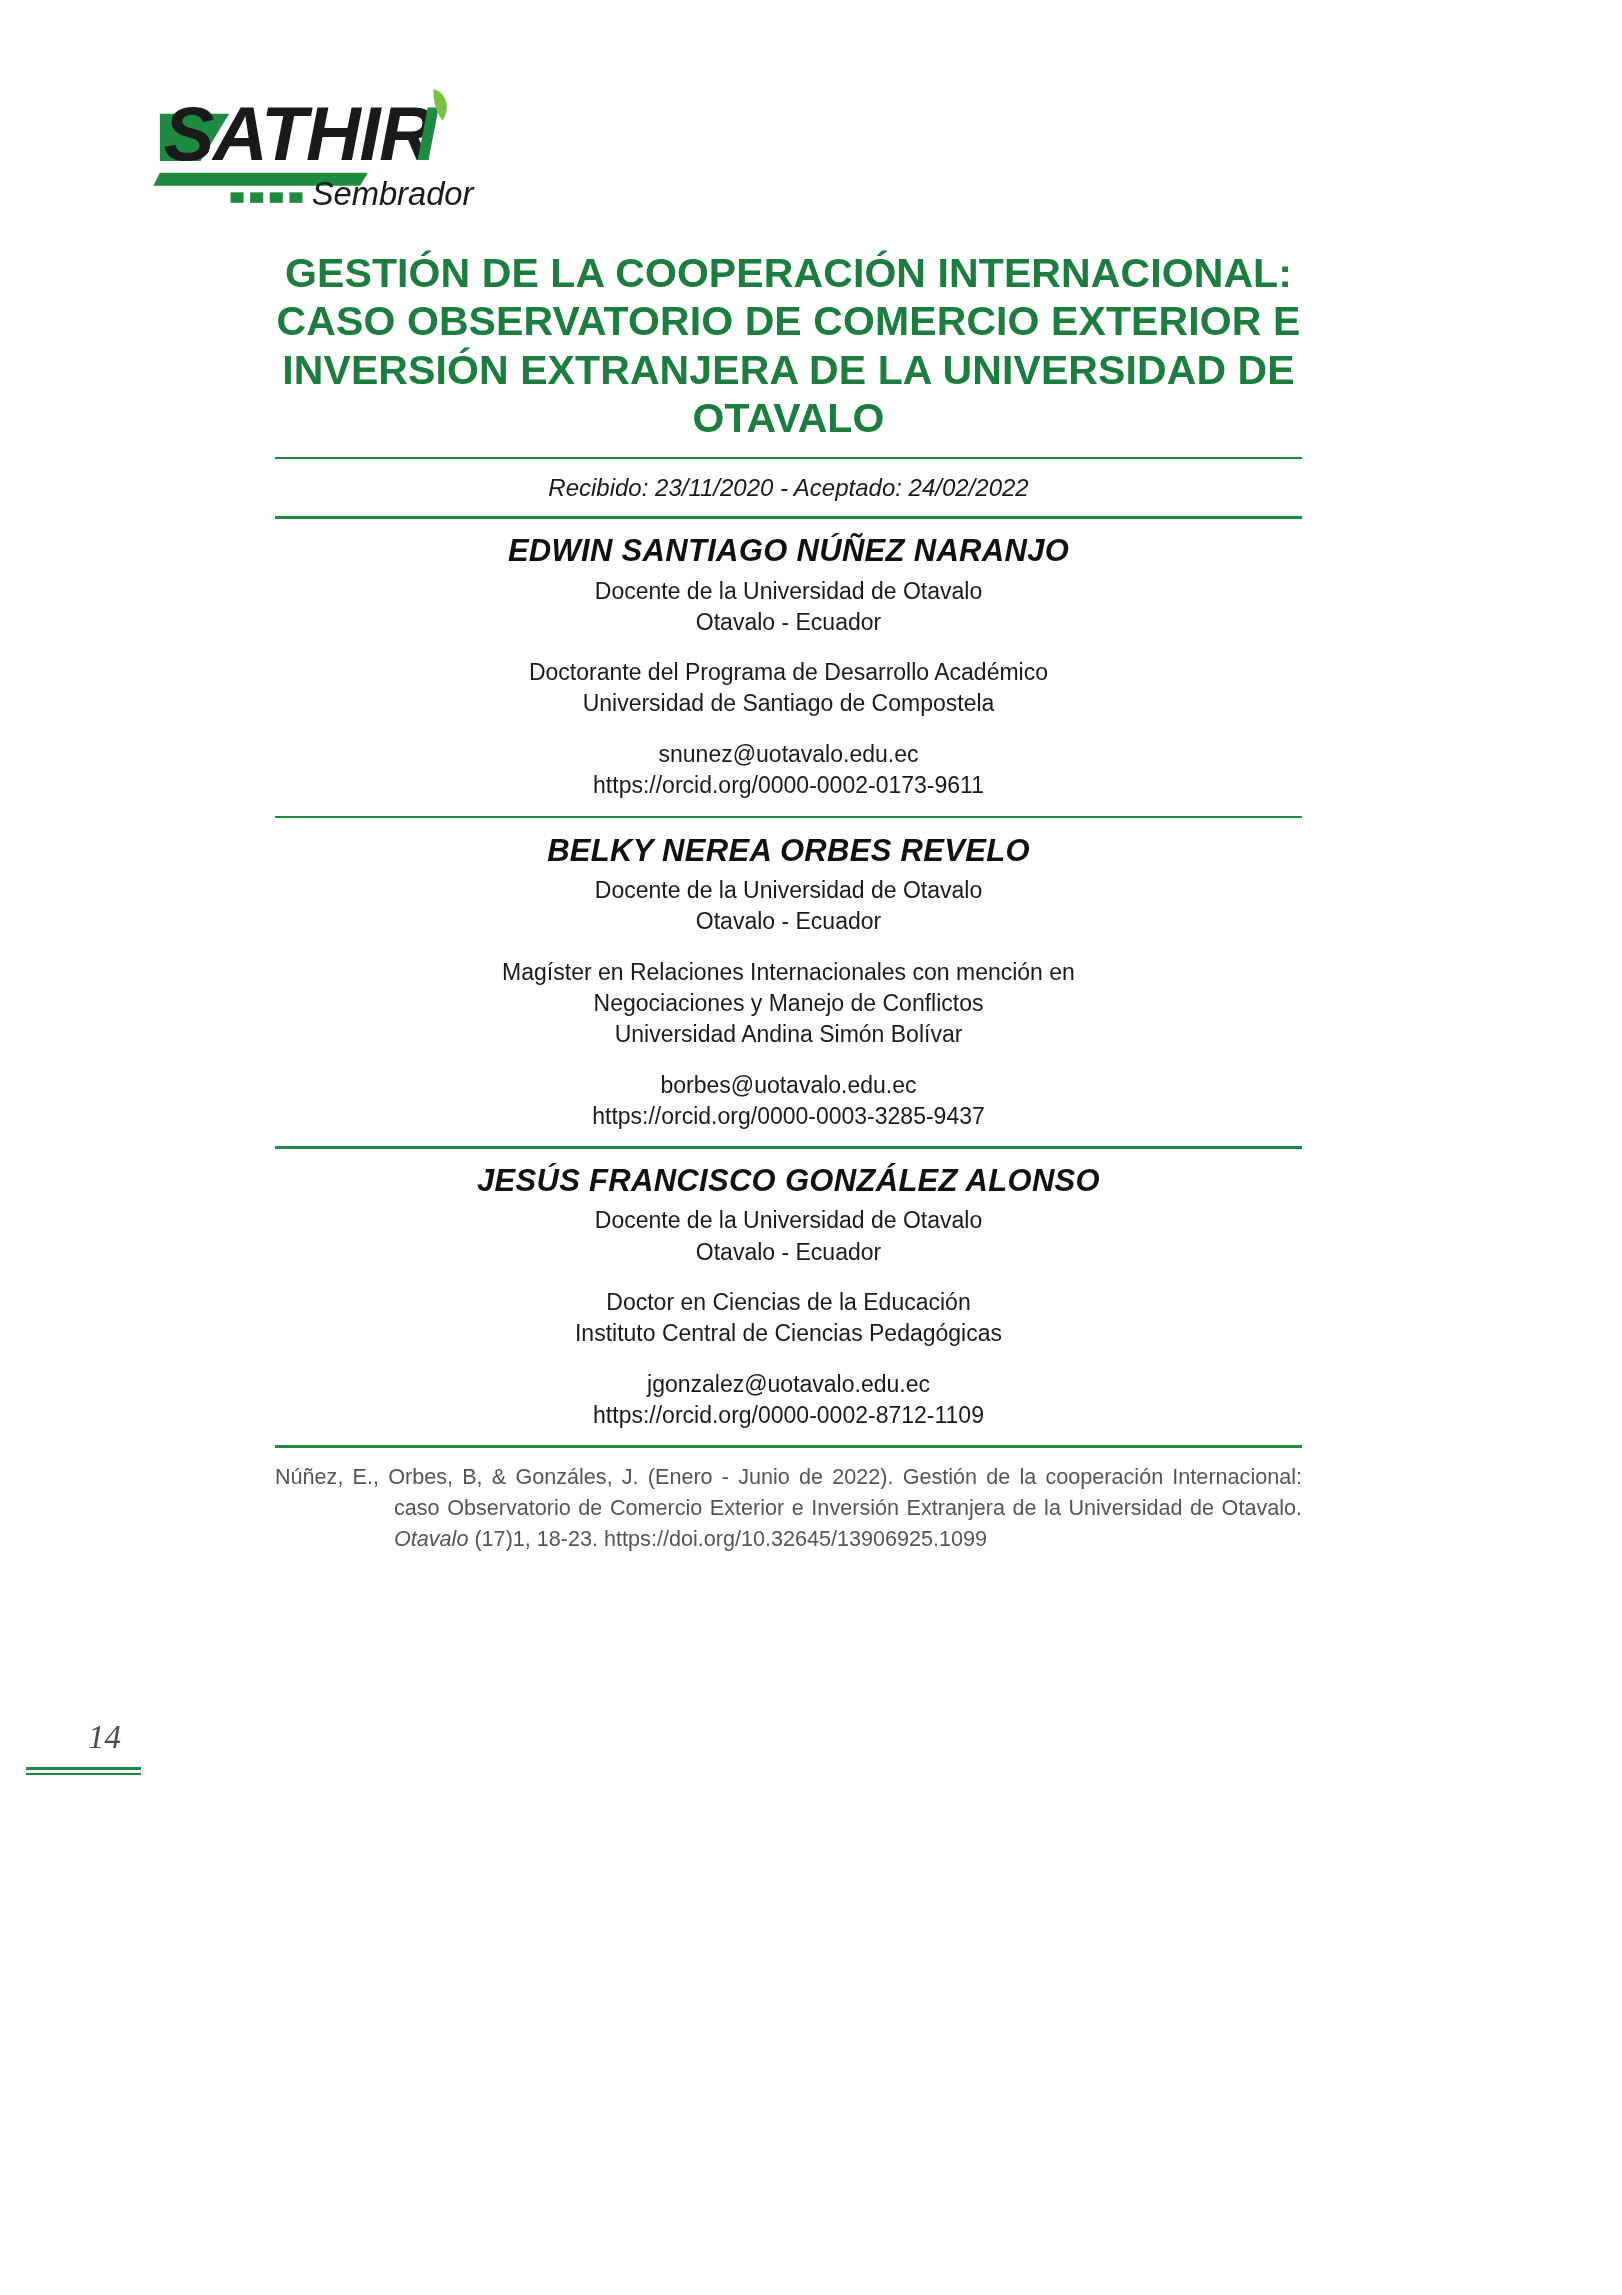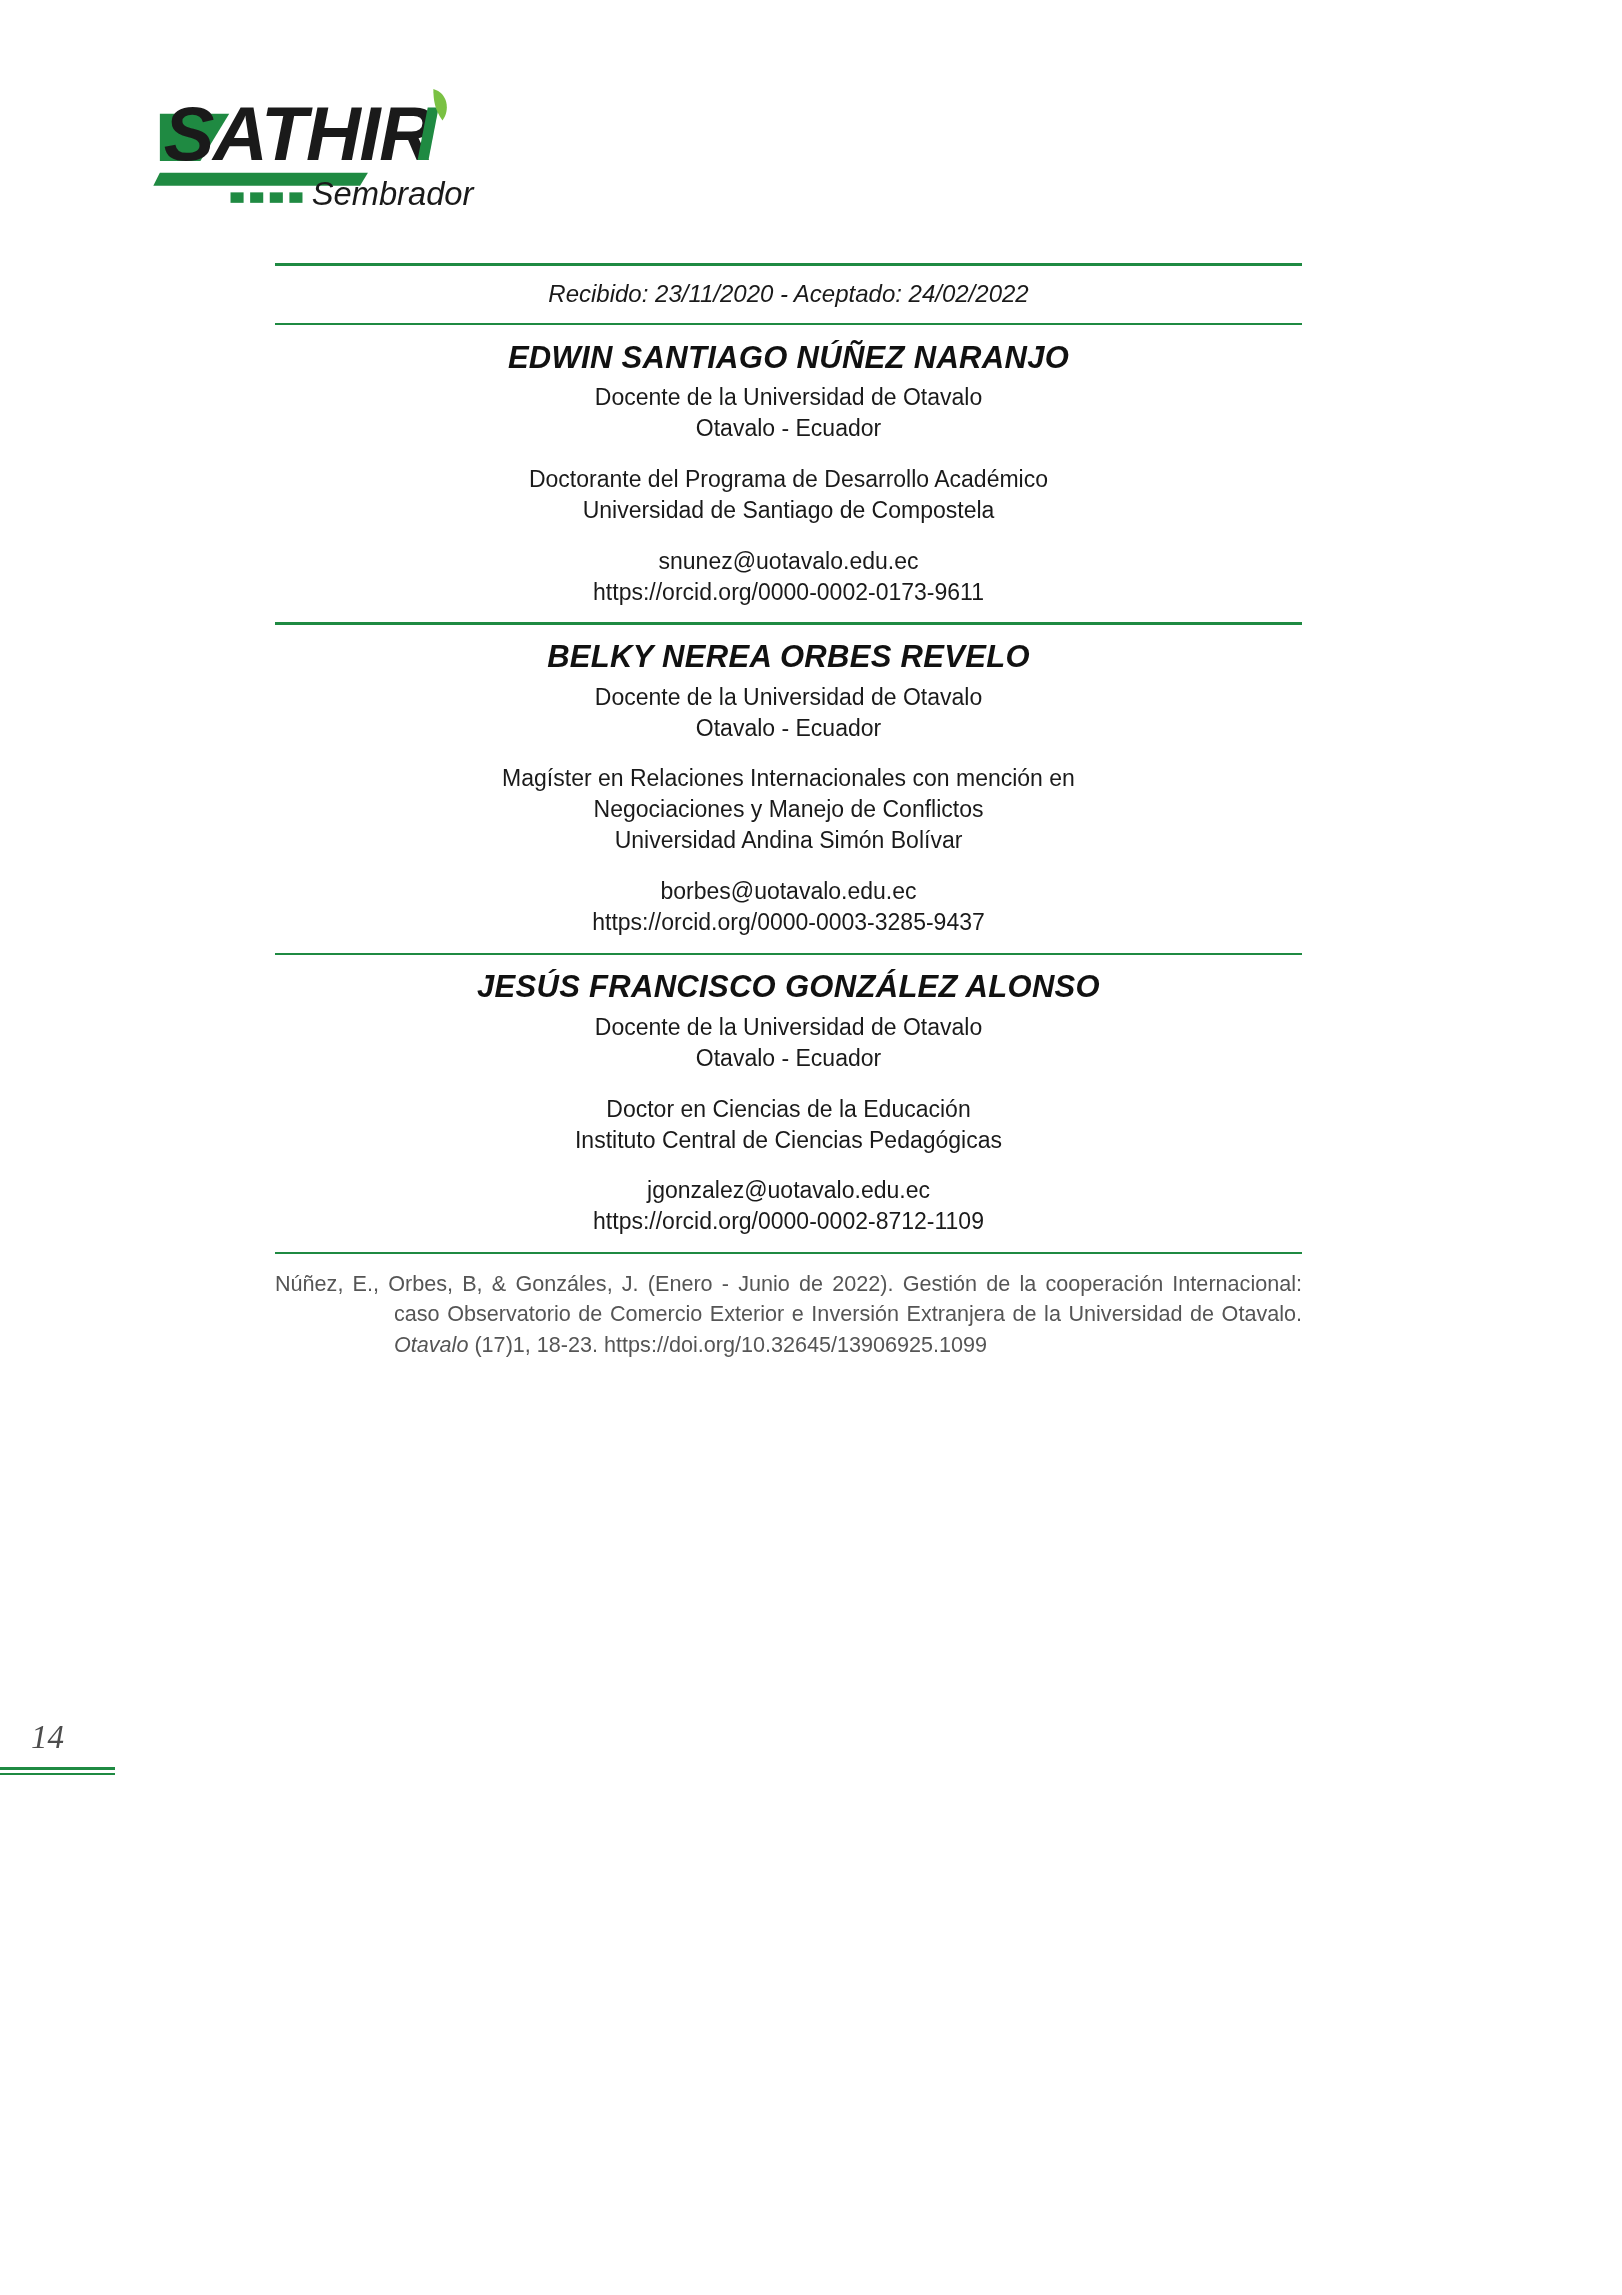--- a/index.html
+++ b/index.html
@@ -31,21 +31,22 @@
     height: 164px;
   }
   .logo-svg { display: block; }
 
   
   .page-number-block {
     position: absolute;
     left: 0px;
     top: 1721px;
     width: 121px;
-    text-align: center;
+    text-align: right;
+    padding-left: 26px;
   }
   .page-number {
     font-family: "Liberation Serif", serif;
     font-style: italic;
     font-size: 33px;
     color: #4d4d4d;
     padding-right: 26px;
     line-height: 1;
   }
   .page-number-rule {
@@ -170,20 +171,21 @@
   </div>
 
   <div class="page-number-block">
     <div class="page-number">14</div>
     <div class="page-number-rule"></div>
     <div class="page-number-rule thin"></div>
   </div>
 
   <div class="content">
 
+    <h1 class="title-main">GESTIÓN DE LA COOPERACIÓN INTERNACIONAL: CASO OBSERVATORIO DE COMERCIO EXTERIOR E INVERSIÓN EXTRANJERA DE LA UNIVERSIDAD DE OTAVALO</h1>
 
     <div class="rule"></div>
 
     <div class="dates">Recibido: 23/11/2020 - Aceptado: 24/02/2022</div>
 
     <div class="rule"></div>
 
     <div>
       <div class="author-name">EDWIN SANTIAGO NÚÑEZ NARANJO</div>
       <div class="author-block">

